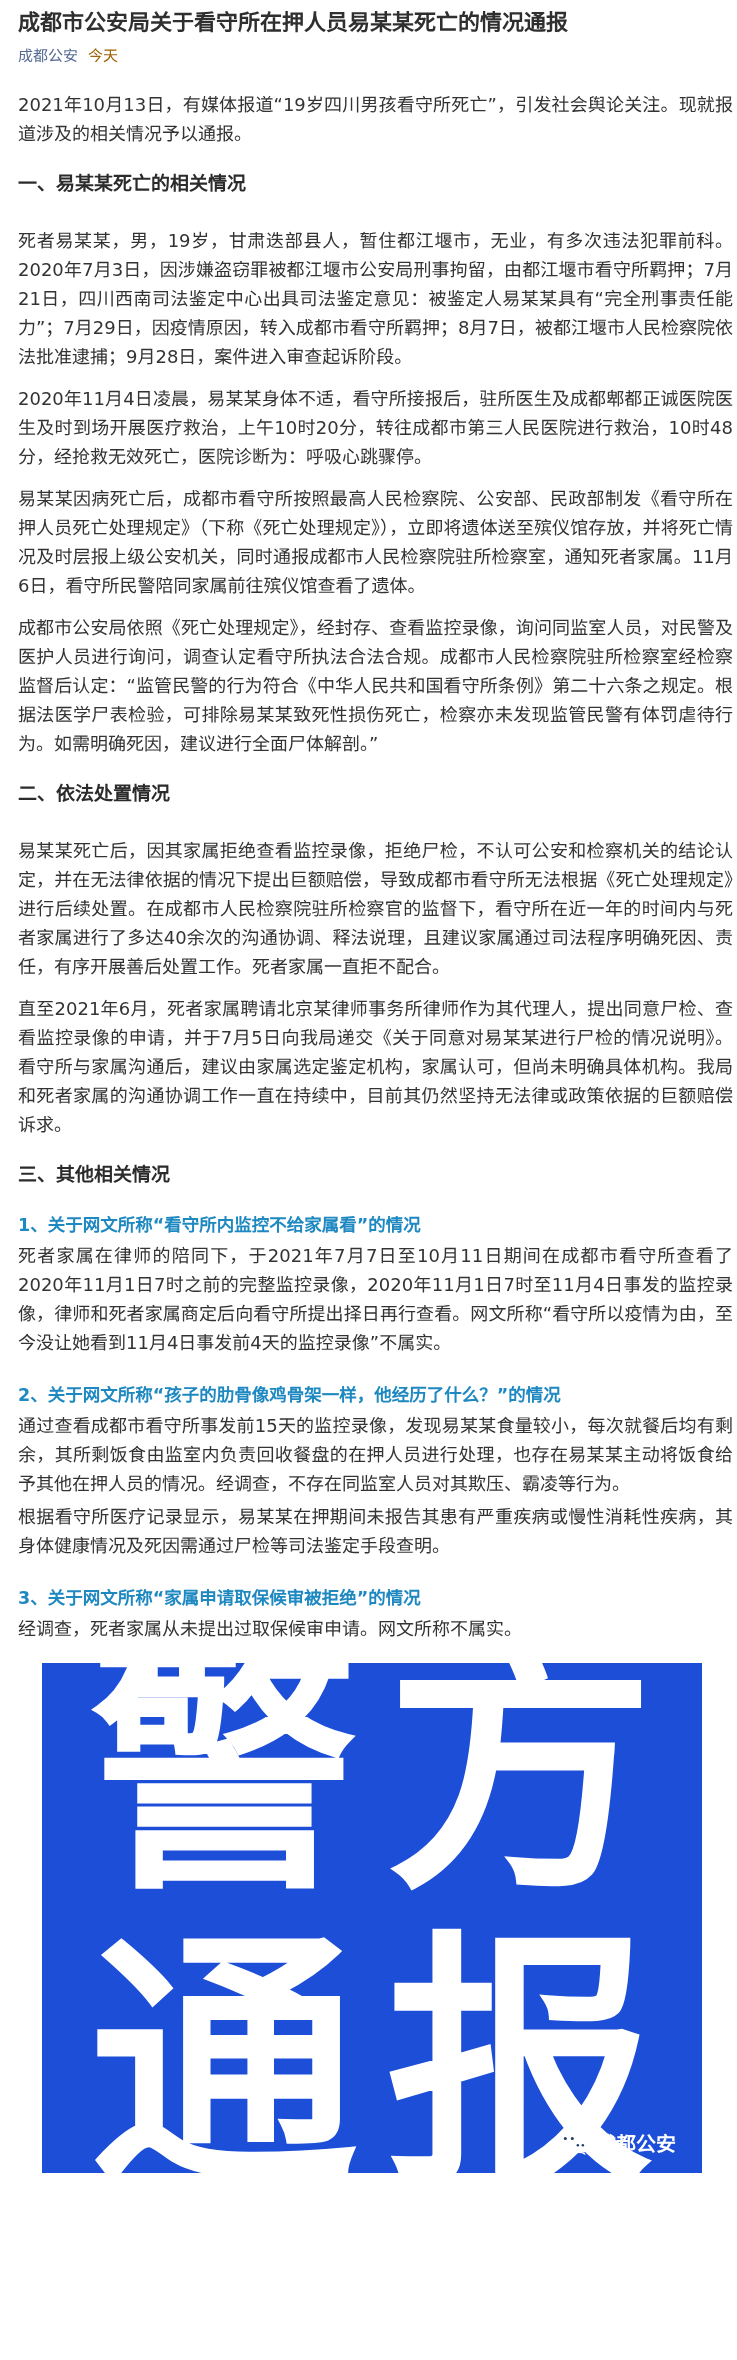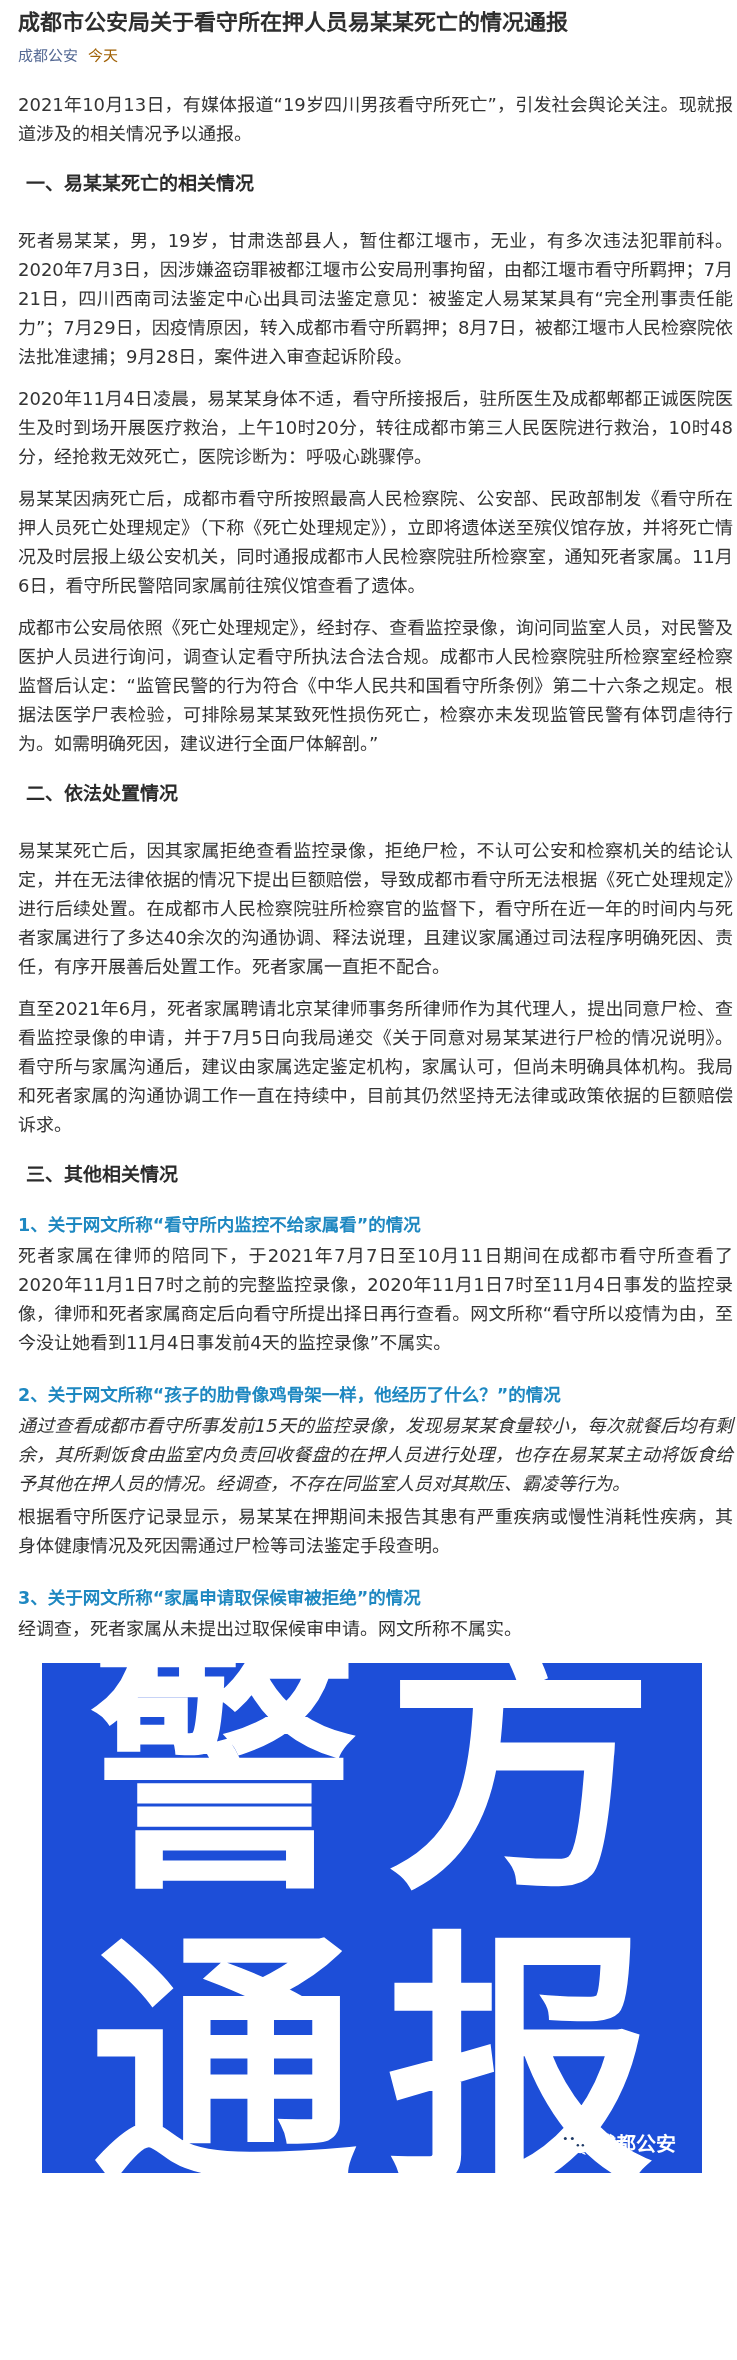--- a/index.html
+++ b/index.html
@@ -38,34 +38,34 @@
     line-height: 29px;
     text-align: justify;
     color: #333333;
     margin: 0 0 13px 0;
   }
   .sec-heading {
     font-size: 19px;
     line-height: 26px;
     font-weight: 700;
     color: #2b2b2b;
-    margin: 22px 0 30px 8px;
+    margin: 22px 0 30px 0;
   }
   .sec-heading.first { margin-top: 22px; }
   .sec-heading.third { margin-bottom: 26px; }
   .sub-heading {
     font-size: 17.5px;
     line-height: 24px;
     font-weight: 700;
     color: #1e88c1;
     margin: 26px 0 2px 0;
   }
   .sub-heading.first-sub { margin-top: 0; }
   .para.tight { margin: 4px 0 0 0; }
-  .para.tail-gap { margin-bottom: 0; font-style: italic; }
+  .para.tail-gap { margin-bottom: 0; }
 
   .poster {
     margin: 20px 0 0 24px;
     width: 660px;
     height: 510px;
     background: #1d4ed8;
     position: relative;
     display: flex;
     flex-direction: column;
     align-items: center;

